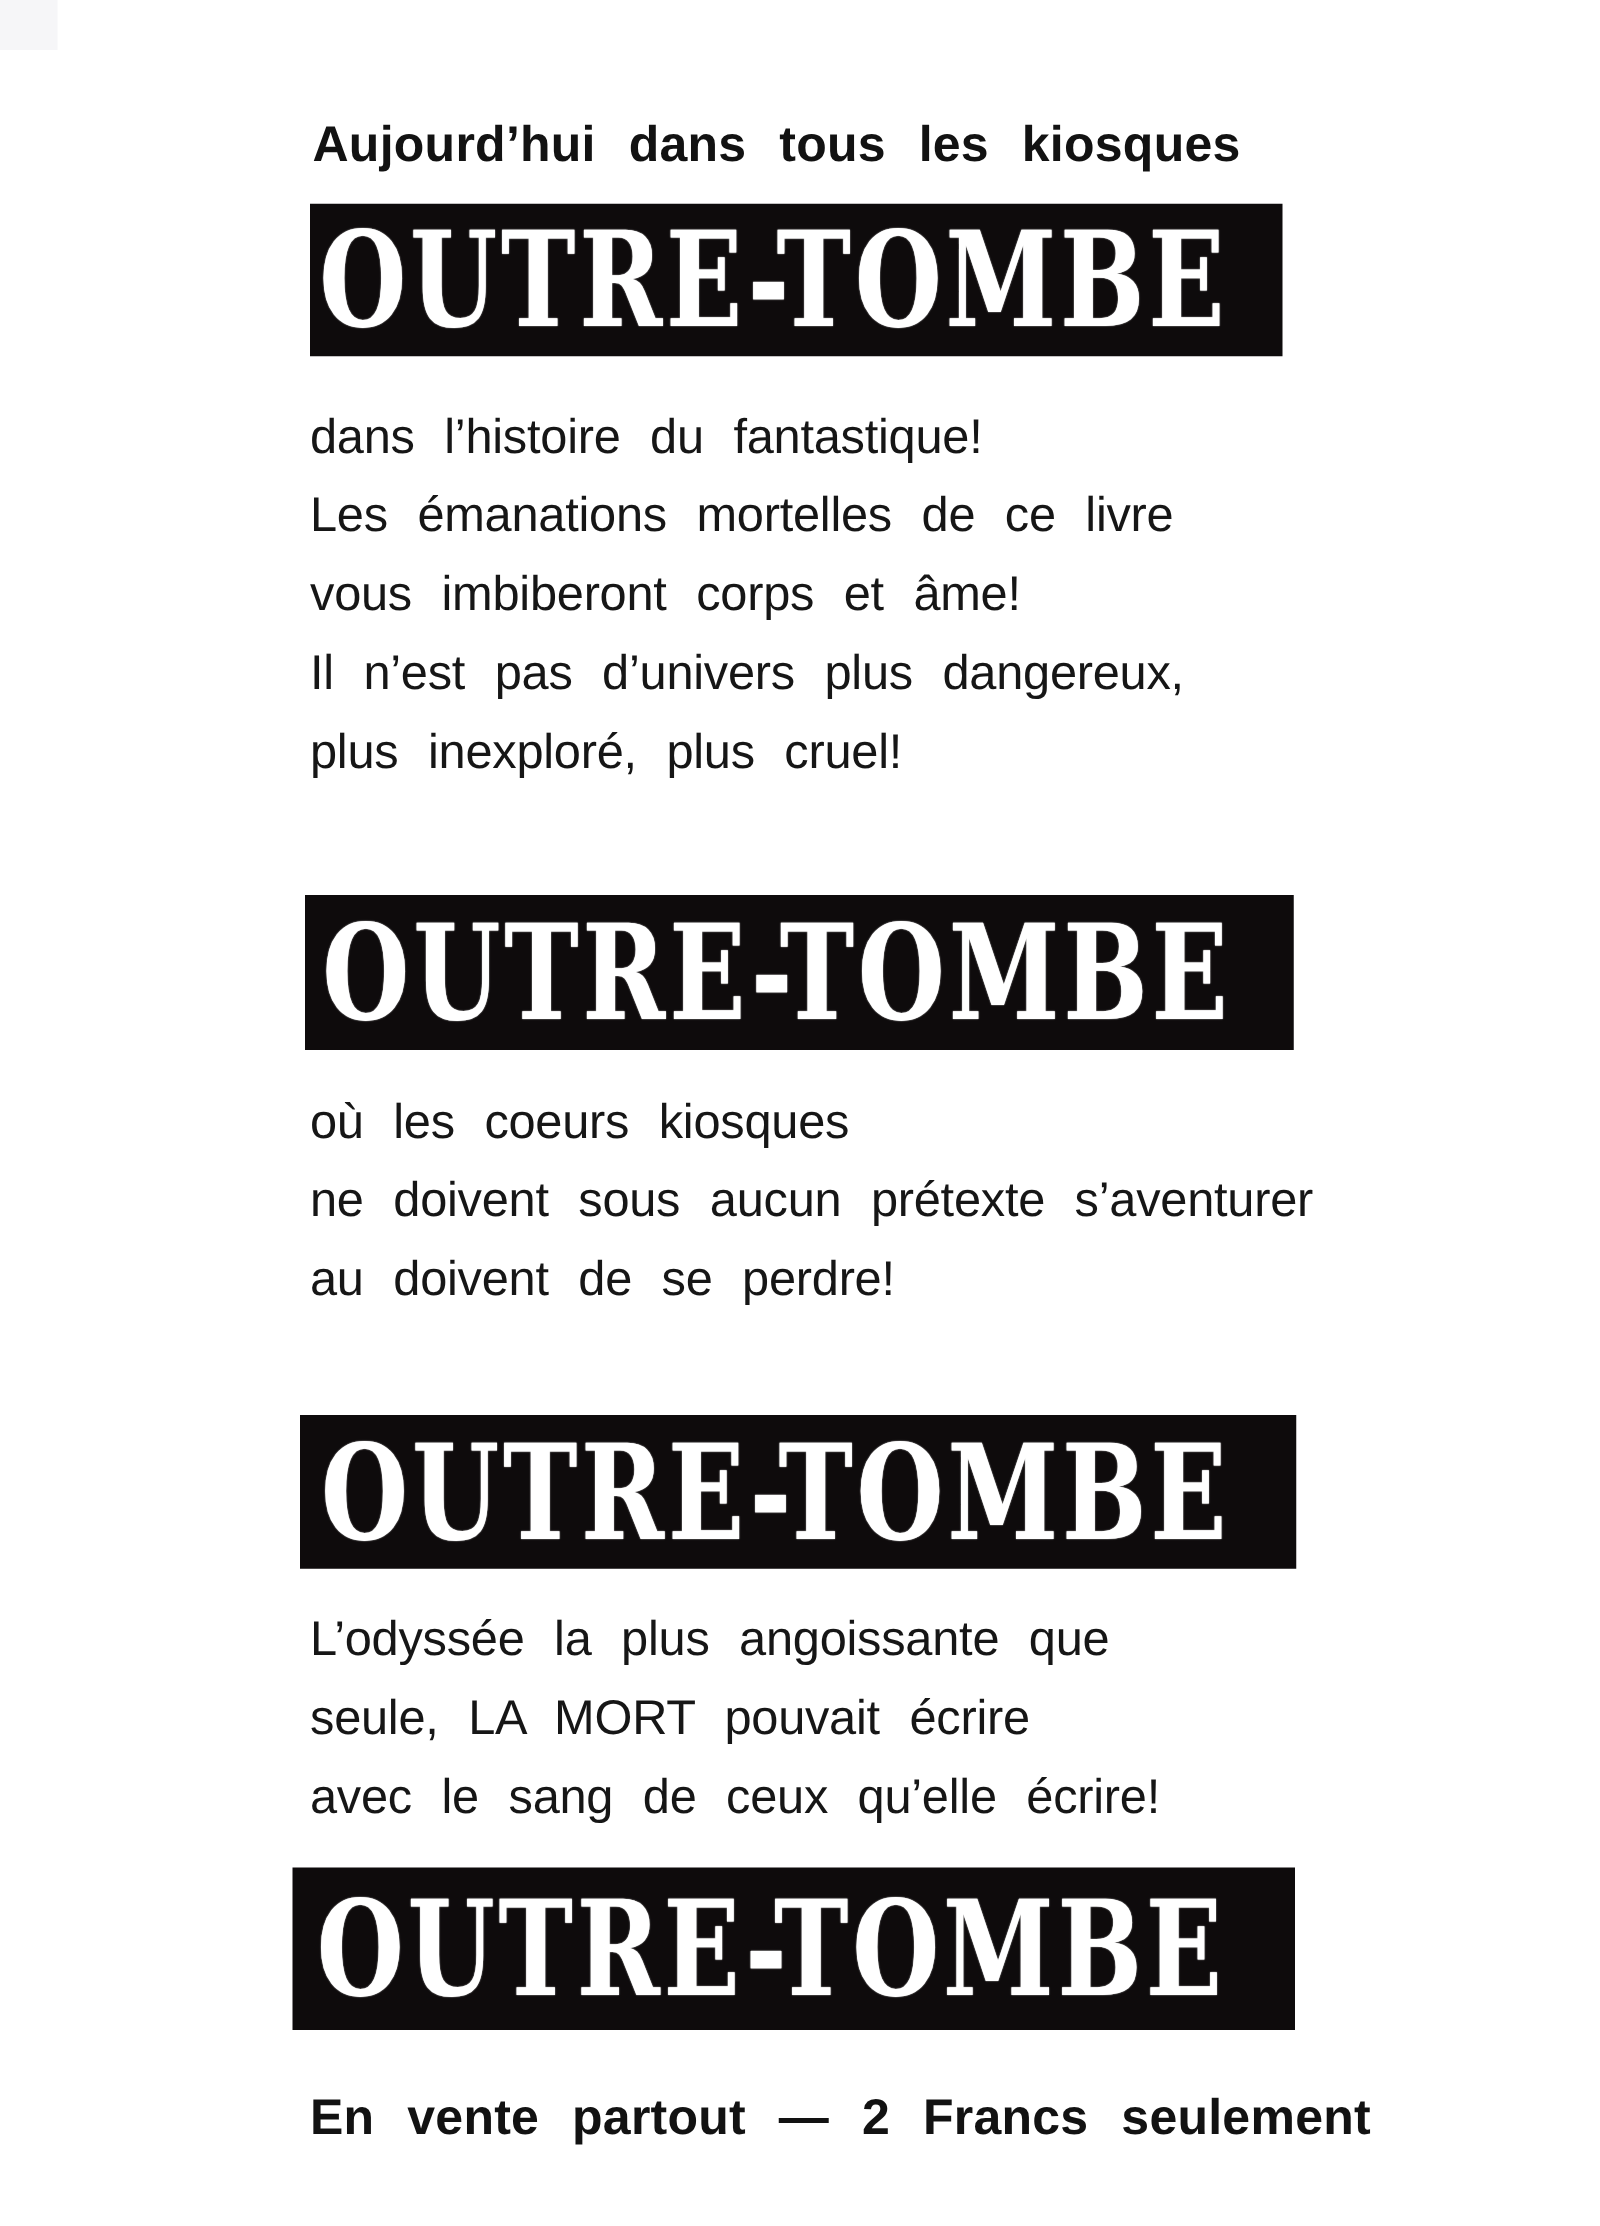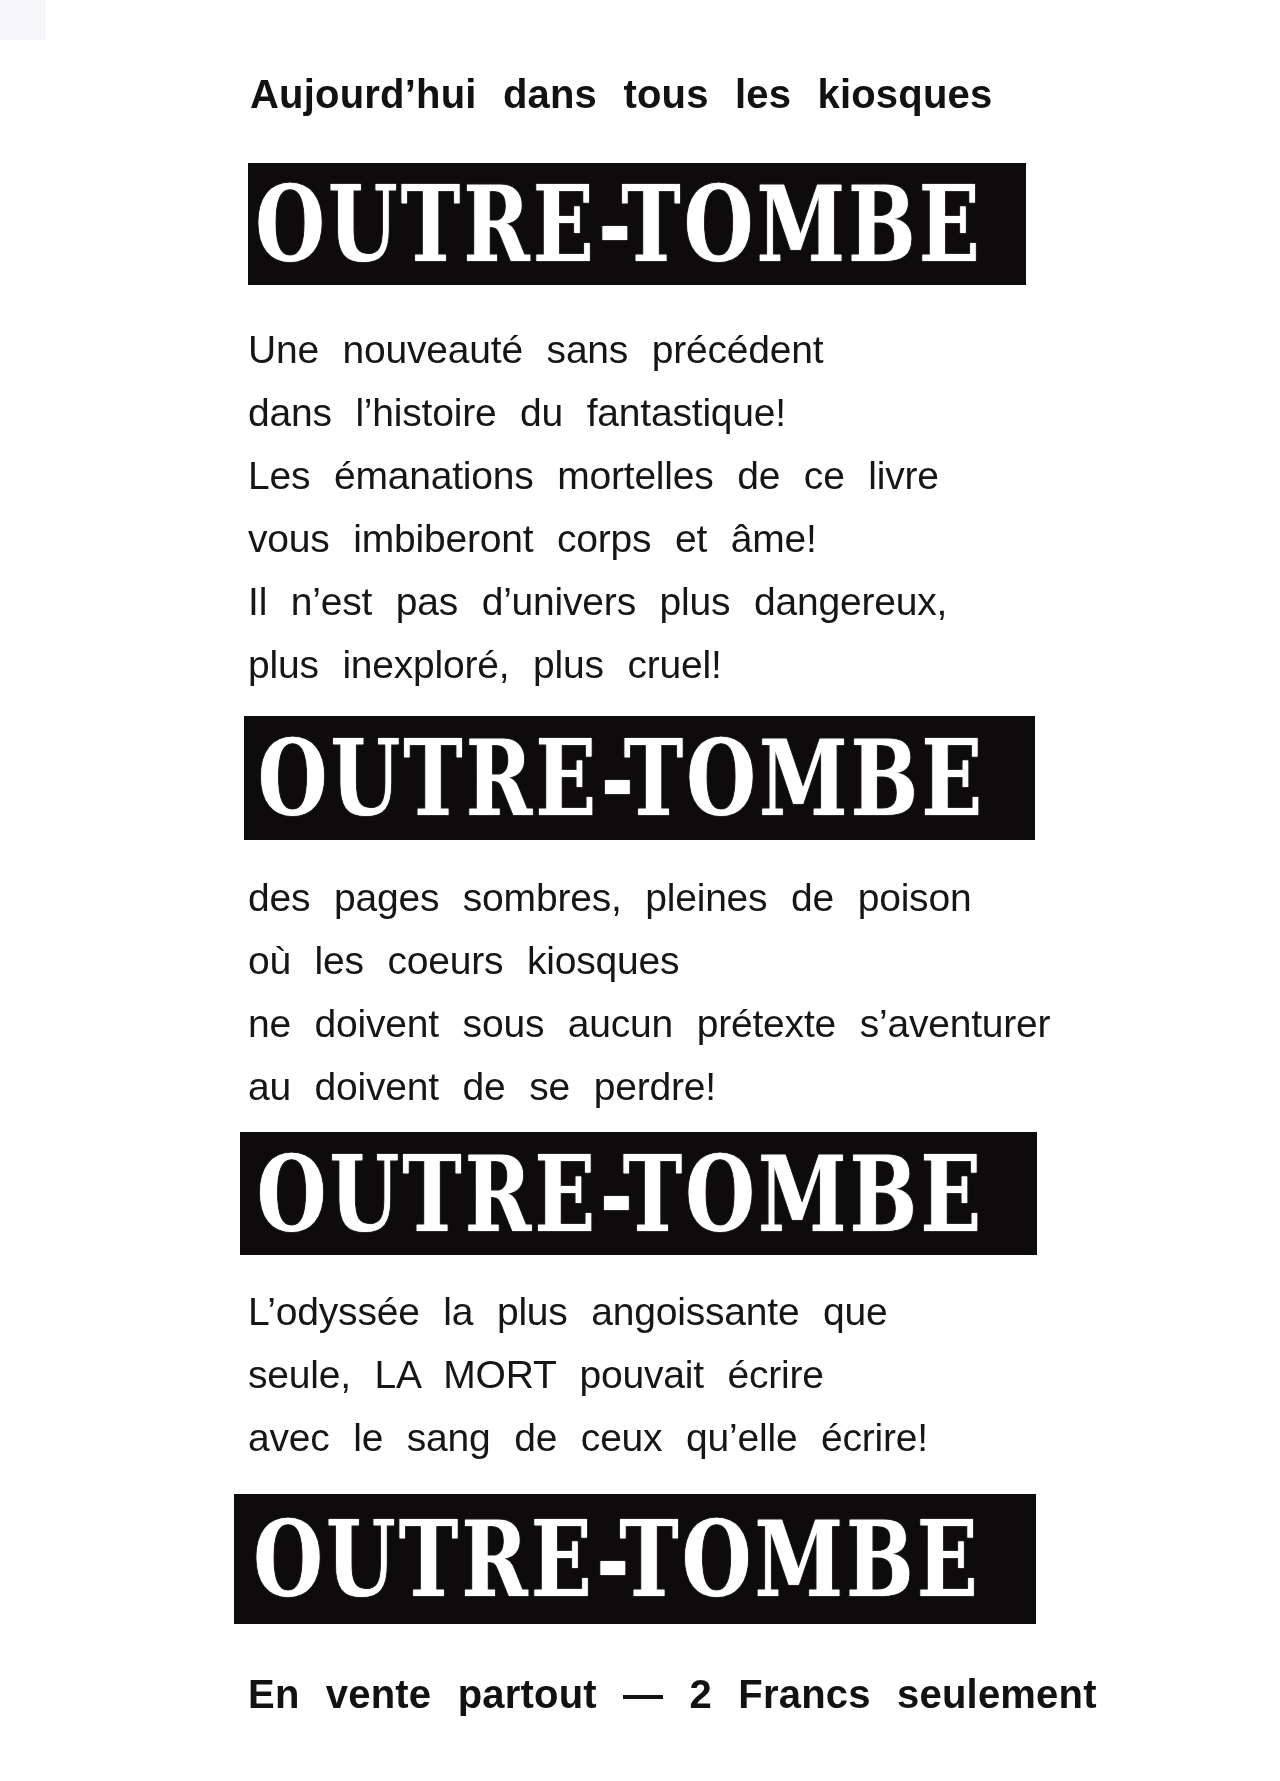--- a/index.html
+++ b/index.html
@@ -9,21 +9,21 @@
     background:#ffffff;
     font-family:"Liberation Sans", sans-serif;
     color:#141414;
     overflow:hidden;
   }
   .corner-artifact{
     position:absolute;top:0;left:0;width:46px;height:40px;
     background:#f6f6f8;
   }
   .kicker{
-    position:absolute;left:250px;top:72px;
+    position:absolute;left:250px;top:94px;
     font-size:40px;font-weight:700;
     letter-spacing:0.2px;word-spacing:15px;
     white-space:nowrap;color:#121212;
   }
   .banner{
     position:absolute;
     background:#0e0b0c;
     color:#ffffff;
     display:flex;align-items:center;justify-content:center;
     overflow:hidden;
@@ -69,34 +69,32 @@
 
   <div class="corner-artifact"></div>
 
   <div class="kicker">Aujourd’hui dans tous les kiosques</div>
 
   <div class="banner banner-1">
     <span class="banner-title">OUTRE-TOMBE</span>
   </div>
 
   <div class="para para-1">
-    <div class="line">Une nouveauté sans précédent</div>
     <div class="line">dans l’histoire du fantastique!</div>
     <div class="line">Les émanations mortelles de ce livre</div>
     <div class="line">vous imbiberont corps et âme!</div>
     <div class="line">Il n’est pas d’univers plus dangereux,</div>
     <div class="line">plus inexploré, plus cruel!</div>
   </div>
 
   <div class="banner banner-2">
     <span class="banner-title">OUTRE-TOMBE</span>
   </div>
 
   <div class="para para-2">
-    <div class="line">des pages sombres, pleines de poison</div>
     <div class="line">où les coeurs kiosques</div>
     <div class="line">ne doivent sous aucun prétexte s’aventurer</div>
     <div class="line">au doivent de se perdre!</div>
   </div>
 
   <div class="banner banner-3">
     <span class="banner-title">OUTRE-TOMBE</span>
   </div>
 
   <div class="para para-3">

